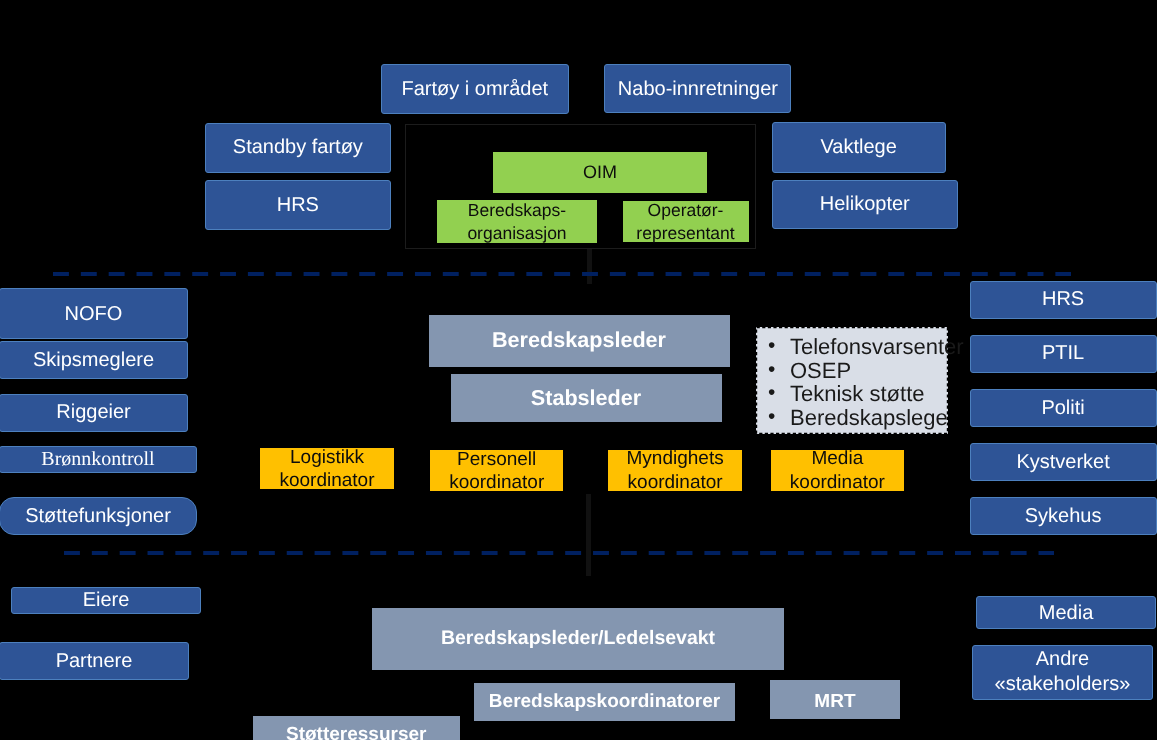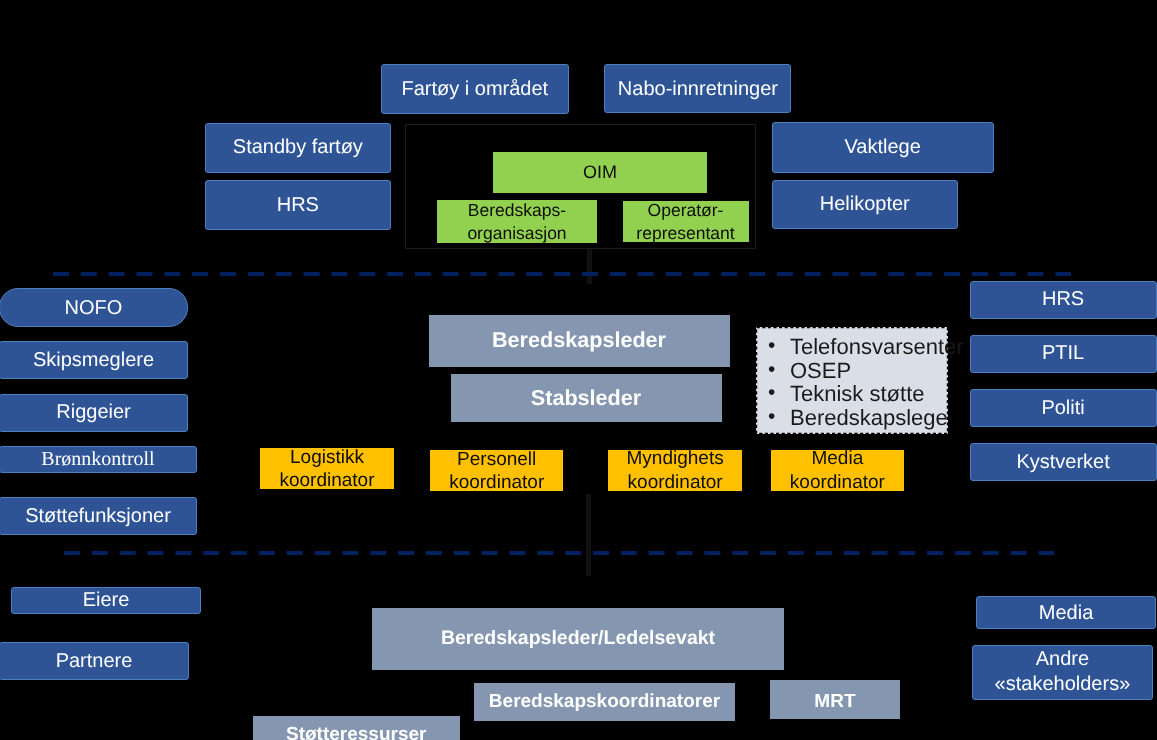--- a/index.html
+++ b/index.html
@@ -46,21 +46,21 @@
 
   <div class="framebox" style="left:405px;top:124px;width:351px;height:125px;"></div>
 
   <div class="box blue t-blue" style="left:204.7px;top:122.5px;width:186.3px;height:50px;">
     <span>Standby fartøy</span>
   </div>
   <div class="box blue t-blue" style="left:204.7px;top:179.8px;width:186.3px;height:49.8px;">
     <span>HRS</span>
   </div>
 
-  <div class="box blue t-blue" style="left:771.6px;top:122.4px;width:222px;height:50.2px;">
+  <div class="box blue t-blue" style="left:771.6px;top:122.4px;width:174px;height:50.2px;">
     <span>Vaktlege</span>
   </div>
   <div class="box blue t-blue" style="left:771.6px;top:179.6px;width:186.3px;height:49.8px;">
     <span>Helikopter</span>
   </div>
 
   <div class="box green t-oim" style="left:473px;top:151.5px;width:214px;height:41px;">
     <span class="ml">OIM</span>
   </div>
   <div class="box green t-green2" style="left:417px;top:200px;width:160px;height:43px;">
@@ -69,47 +69,50 @@
   </div>
   <div class="box green t-green2" style="left:602.5px;top:201px;width:126px;height:41px;">
     <span class="ml">Operatør-
 representant</span>
   </div>
 
   <div class="vline" style="left:586.5px;top:249px;width:5px;height:35px;"></div>
 
   <div class="dashline" style="left:53px;top:271.5px;width:1018px;"></div>
 
-  <div class="box blue t-blue" style="left:-1px;top:288.4px;width:189px;height:39px;border-radius:19px;">
+  <div class="box blue t-blue" style="left:-1px;top:288.4px;width:189px;height:51px;">
     <span>NOFO</span>
   </div>
   <div class="box blue t-blue" style="left:-1px;top:341.2px;width:189px;height:38.1px;">
     <span>Skipsmeglere</span>
   </div>
   <div class="box blue t-blue" style="left:-1px;top:393.5px;width:189px;height:38.1px;">
     <span>Riggeier</span>
   </div>
   <div class="box blue t-blue" style="left:-1px;top:445.9px;width:198px;height:27px;font-family:Liberation Serif, serif;">
     <span>Brønnkontroll</span>
   </div>
-  <div class="box blue t-blue" style="left:-1px;top:497.3px;width:198px;height:38.1px;">
+  <div class="box blue t-blue" style="left:-1px;top:497.3px;width:198px;height:38.1px;border-radius:15px;">
     <span>Støttefunksjoner</span>
   </div>
 
   <div class="box blue t-blue" style="left:969.5px;top:280.5px;width:187.2px;height:38.2px;">
     <span>HRS</span>
   </div>
   <div class="box blue t-blue" style="left:969.5px;top:334.5px;width:187.2px;height:38.2px;">
     <span>PTIL</span>
   </div>
   <div class="box blue t-blue" style="left:969.5px;top:389.3px;width:187.2px;height:38.2px;">
     <span>Politi</span>
   </div>
   <div class="box blue t-blue" style="left:969.5px;top:443.2px;width:187.2px;height:38.2px;">
     <span>Kystverket</span>
+  </div>
+  <div class="box blue t-blue" style="left:969.5px;top:497.3px;width:187.2px;height:38.2px;">
+    <span>Sykehus</span>
   </div>
 
   <div class="box gray t-leader" style="left:428.5px;top:314.5px;width:301px;height:52px;">
     <span>Beredskapsleder</span>
   </div>
   <div class="box gray t-leader" style="left:450.5px;top:374px;width:271px;height:48px;">
     <span>Stabsleder</span>
   </div>
 
   <div class="callout" style="position:absolute;left:756px;top:327px;width:192px;height:107px;box-sizing:border-box;">

